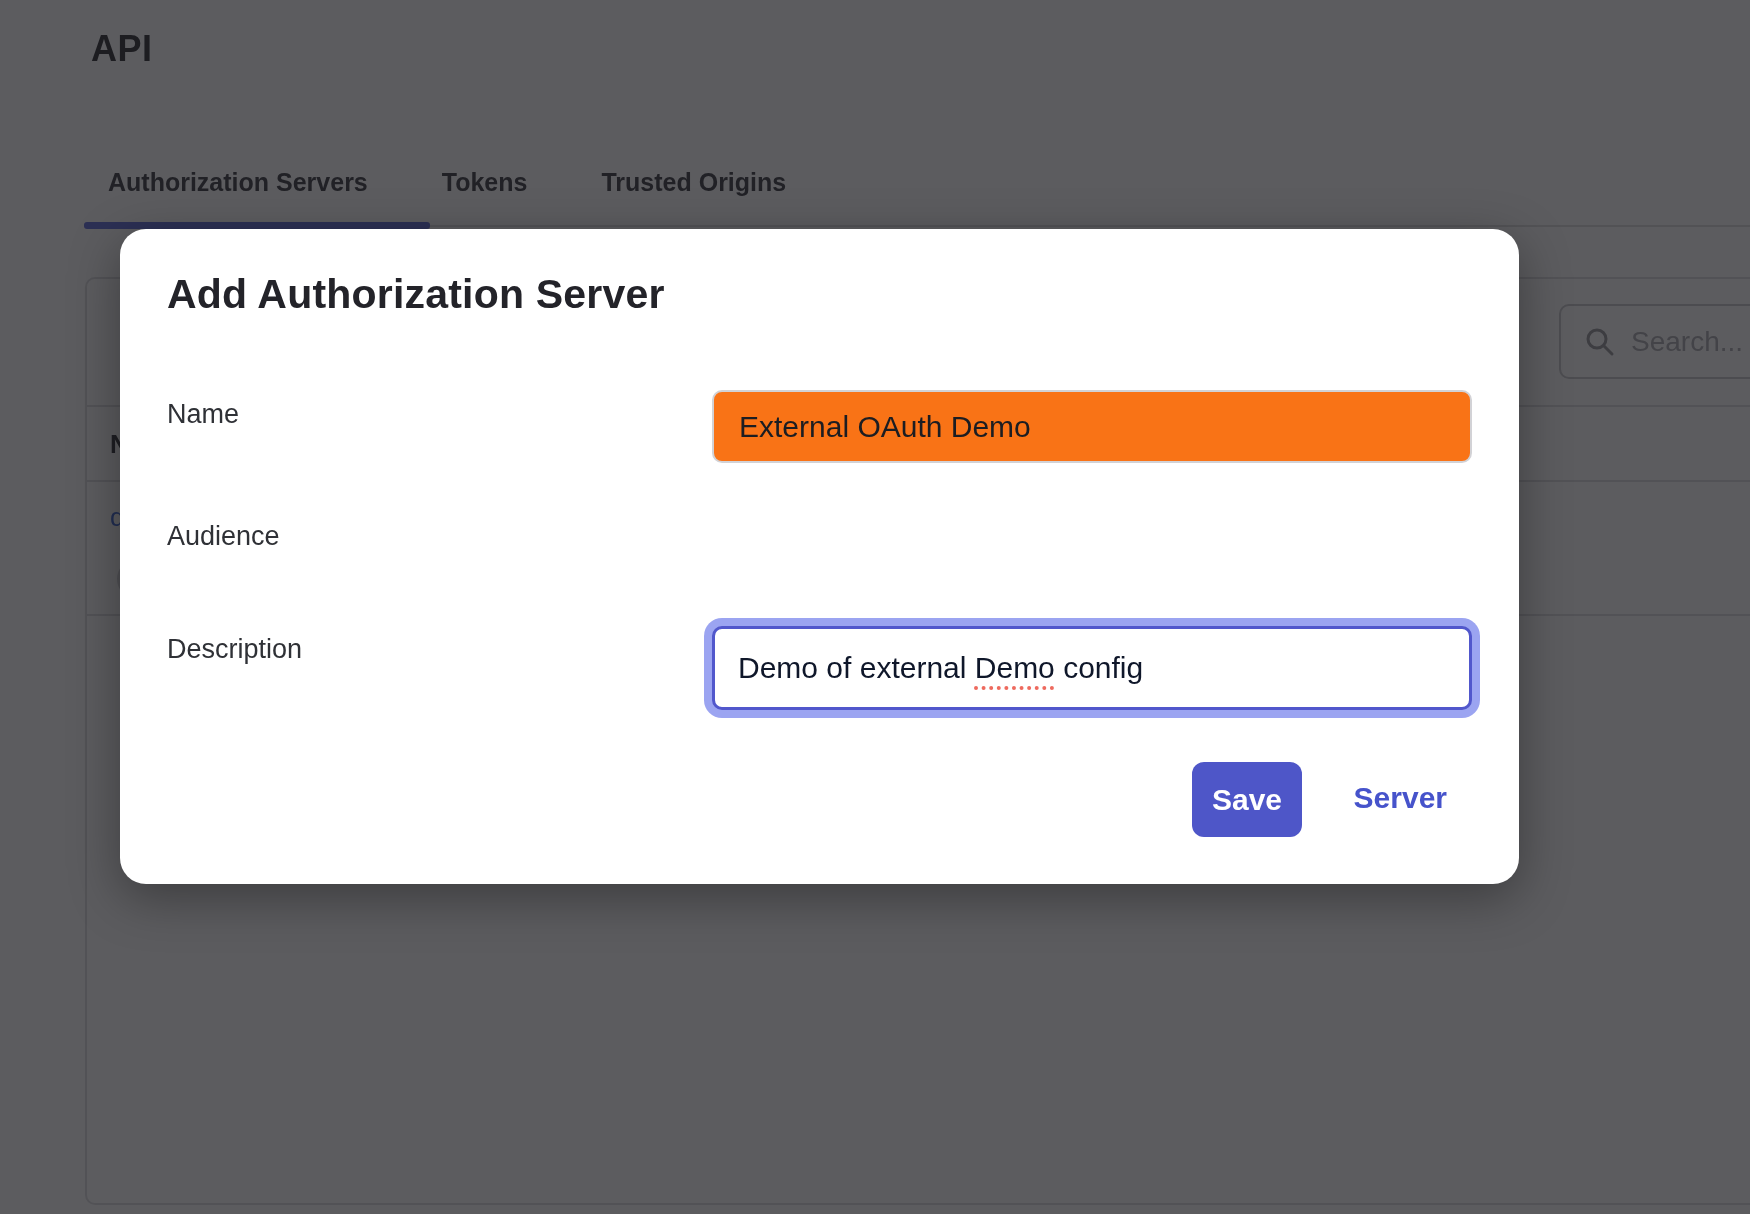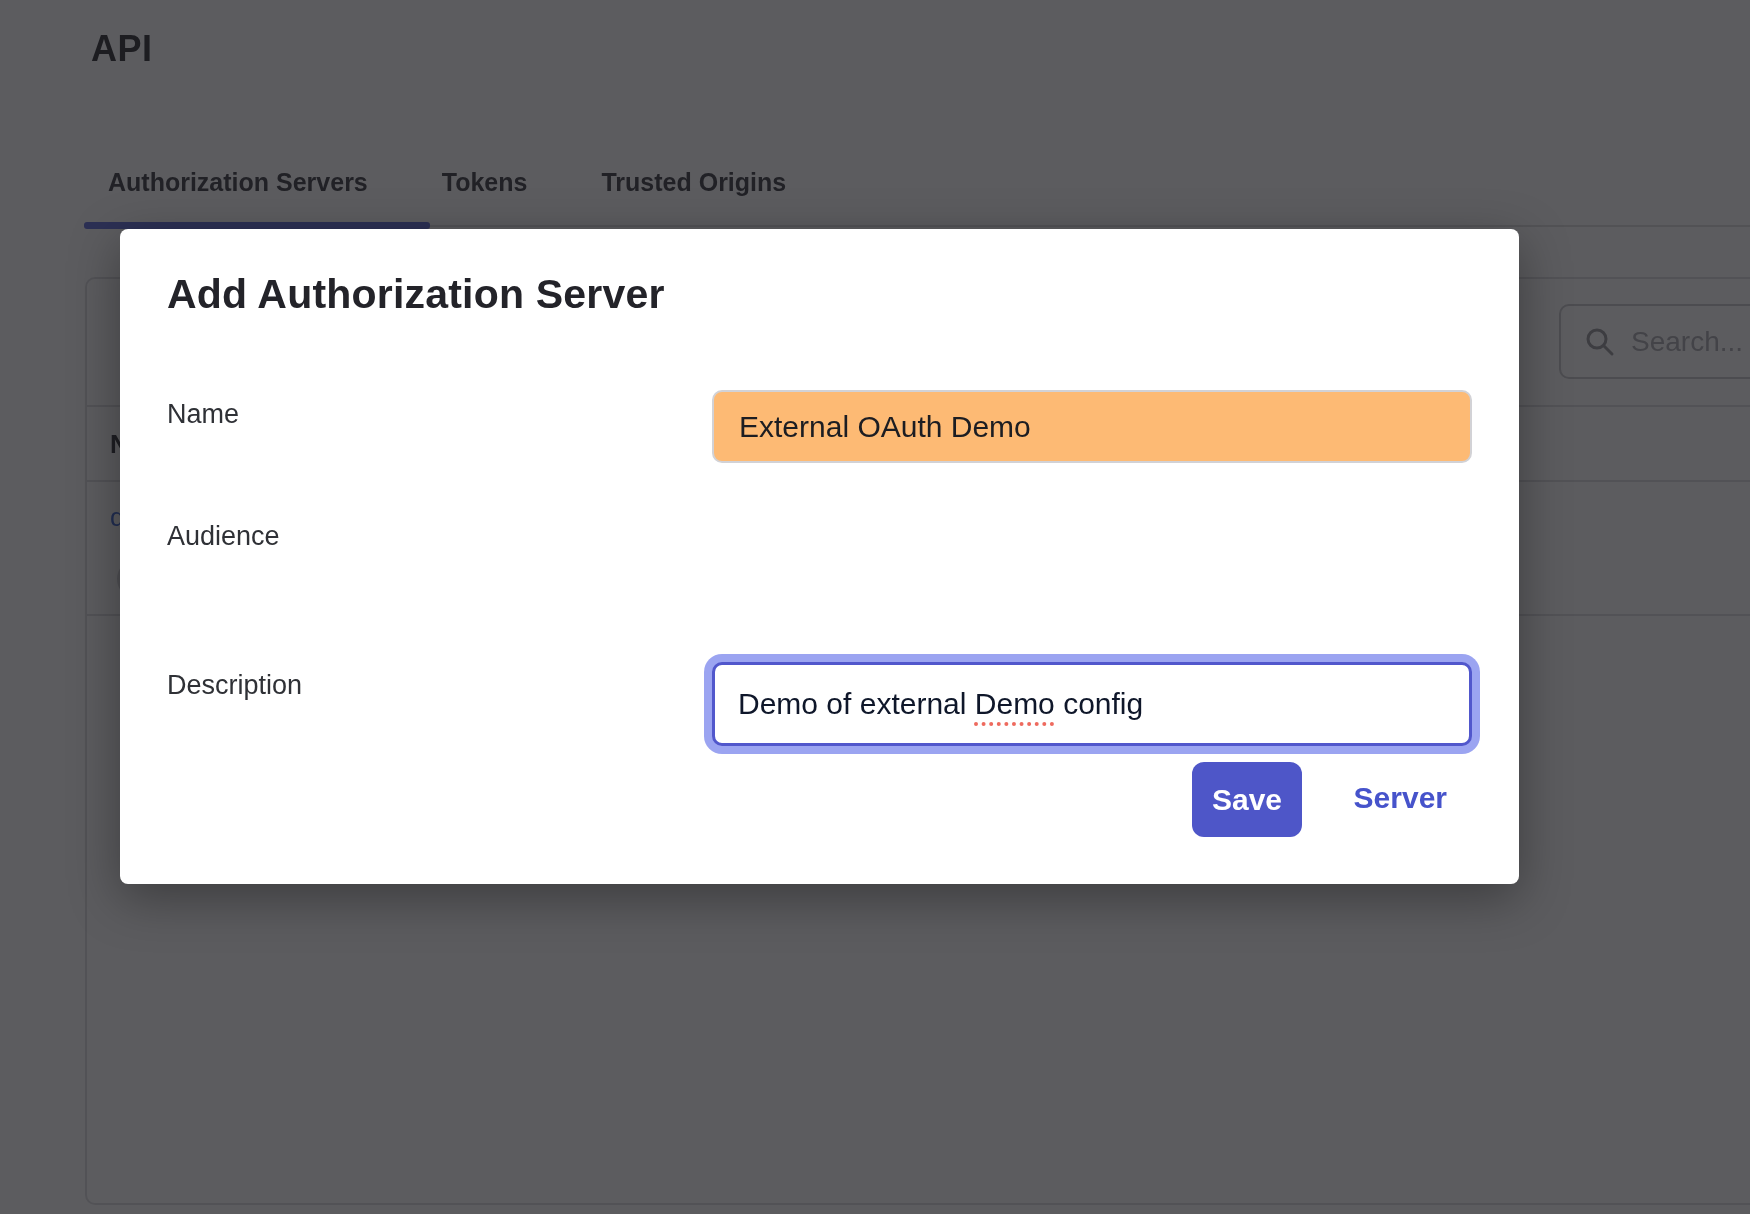--- a/index.html
+++ b/index.html
@@ -73,38 +73,38 @@
 
   
   .scrim {
     position:absolute; inset:0; z-index:5;
     background:rgba(29,29,33,0.72);
   }
 
   
   .modal {
     position:absolute; left:120px; top:229px; width:1399px; height:655px;
-    background:#ffffff; border-radius:8px; z-index:10;
+    background:#ffffff; border-radius:26px; z-index:10;
     box-shadow:0 14px 50px rgba(0,0,0,0.35);
   }
   .modal-title {
     position:absolute; left:47px; top:42px;
     font-size:41px; font-weight:700; color:#232329; letter-spacing:.2px;
   }
   .form-row { position:absolute; left:47px; width:1305px; display:flex; }
   .row-name { top:161px; }
   .row-audience { top:283px; }
-  .row-description { top:432px; }
+  .row-description { top:396px; }
   .field-label {
     width:545px; flex:0 0 545px; padding-top:9px;
     font-size:27px; font-weight:400; color:#2f3136;
   }
   .text-input {
     flex:1; height:73px; border:2px solid #d2d2d6; border-radius:10px;
-    background:#fdba74; font-family:inherit; font-size:30px; color:#1c1d22;
+    background:#f97316; font-family:inherit; font-size:30px; color:#1c1d22;
     padding:0 25px; outline:none;
   }
   .input-focused {
     flex:1; height:84px; margin-top:1px;
     border:3px solid var(--focus_border); border-radius:10px;
     box-shadow:0 0 0 8px var(--focus_ring);
     background:#fff; font-size:30px; color:#0f172a;
     display:flex; align-items:center; padding:12px 23px;
     white-space:pre; cursor:text;
   }

